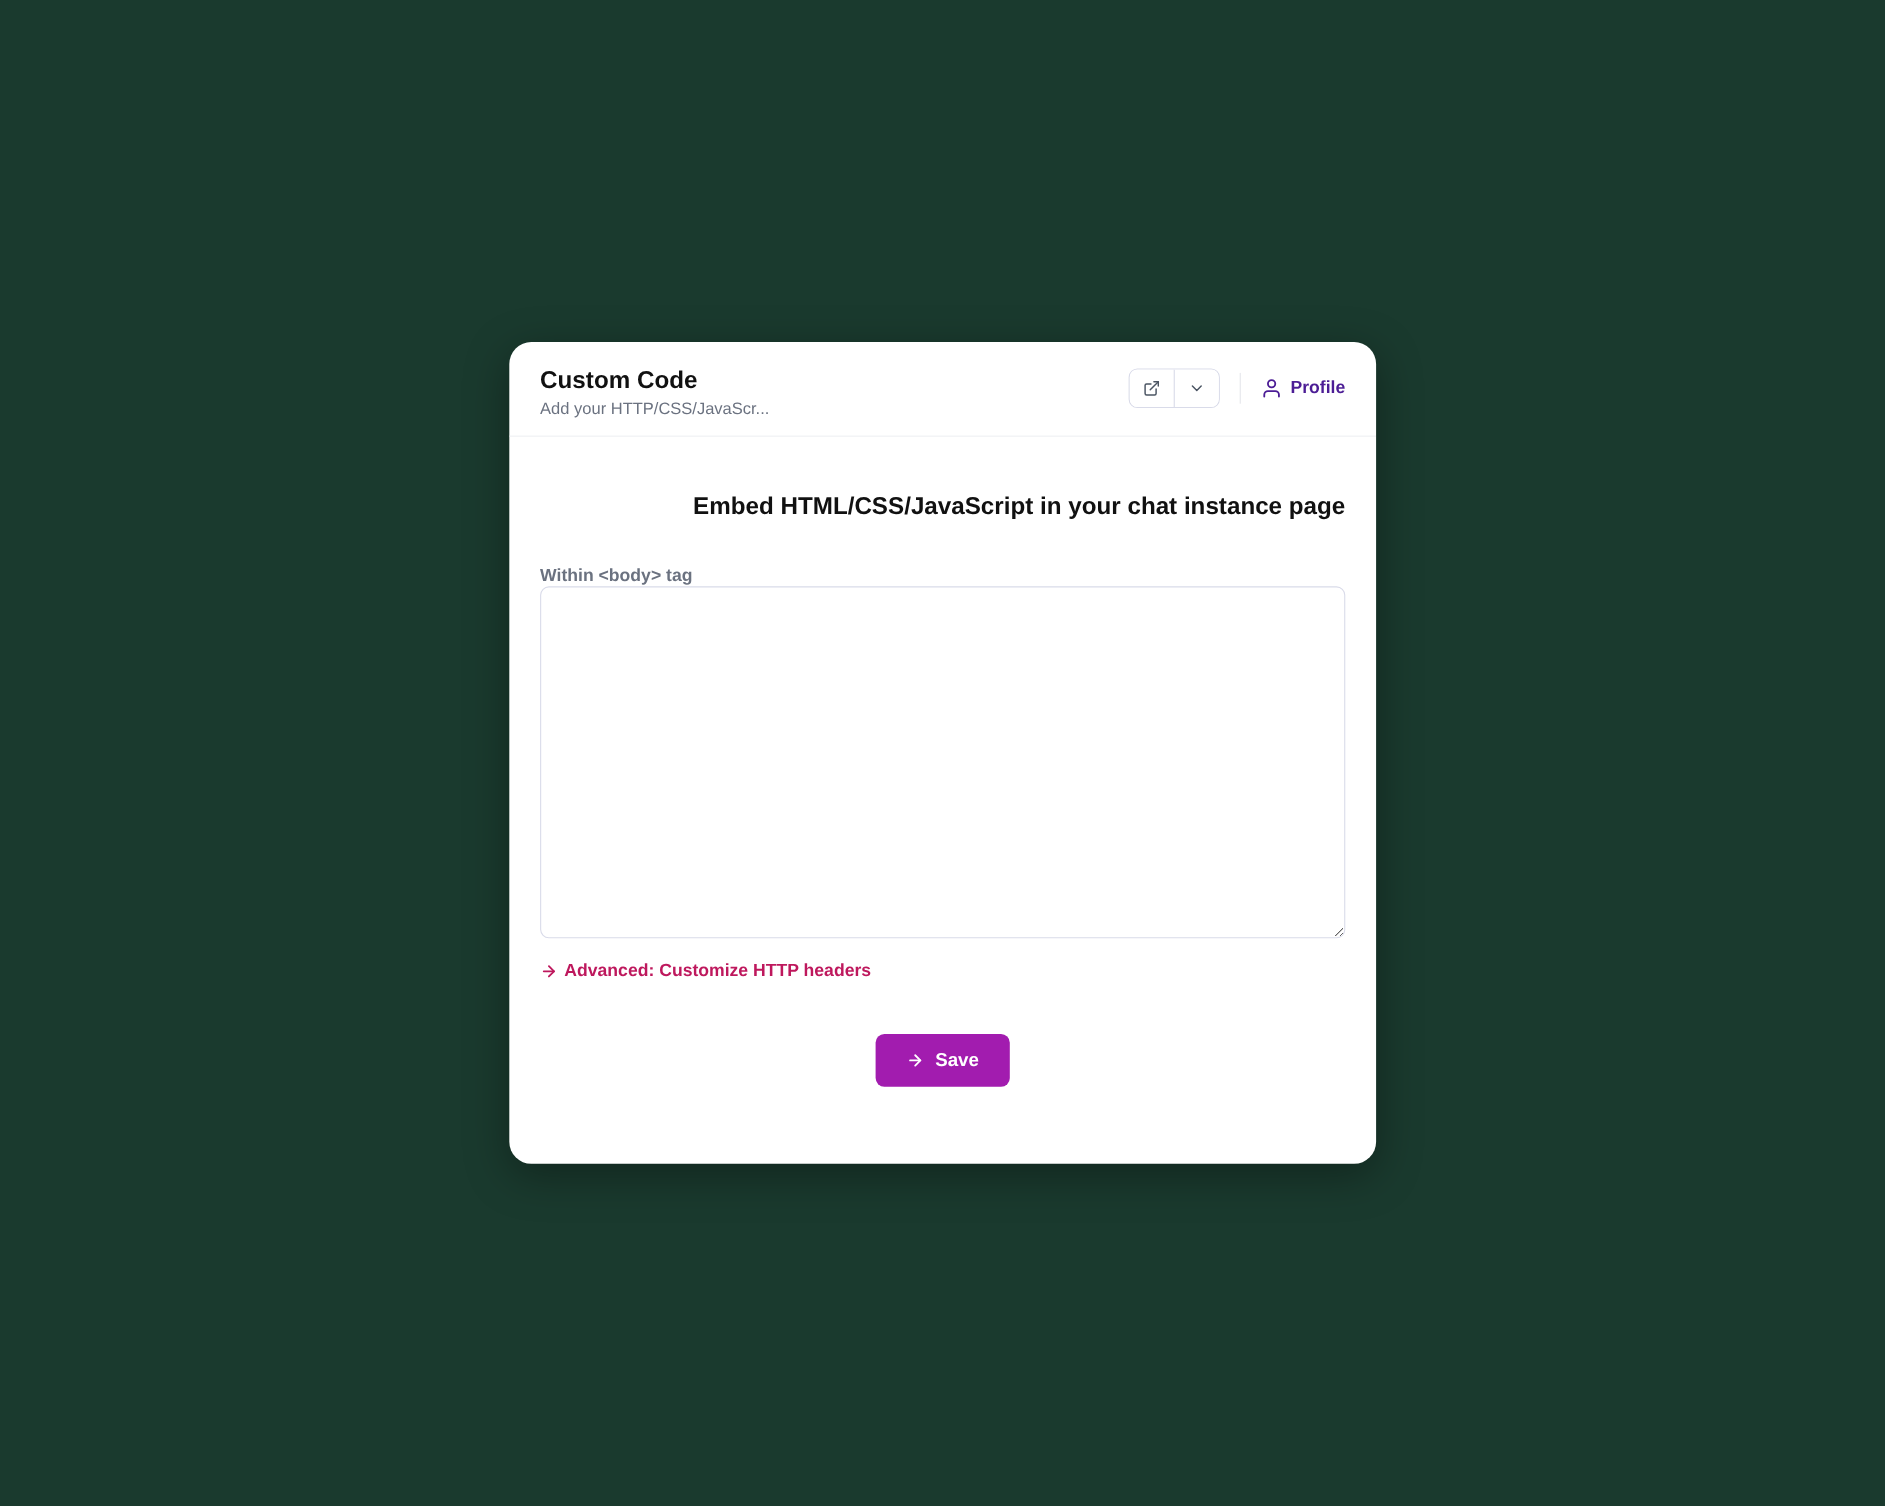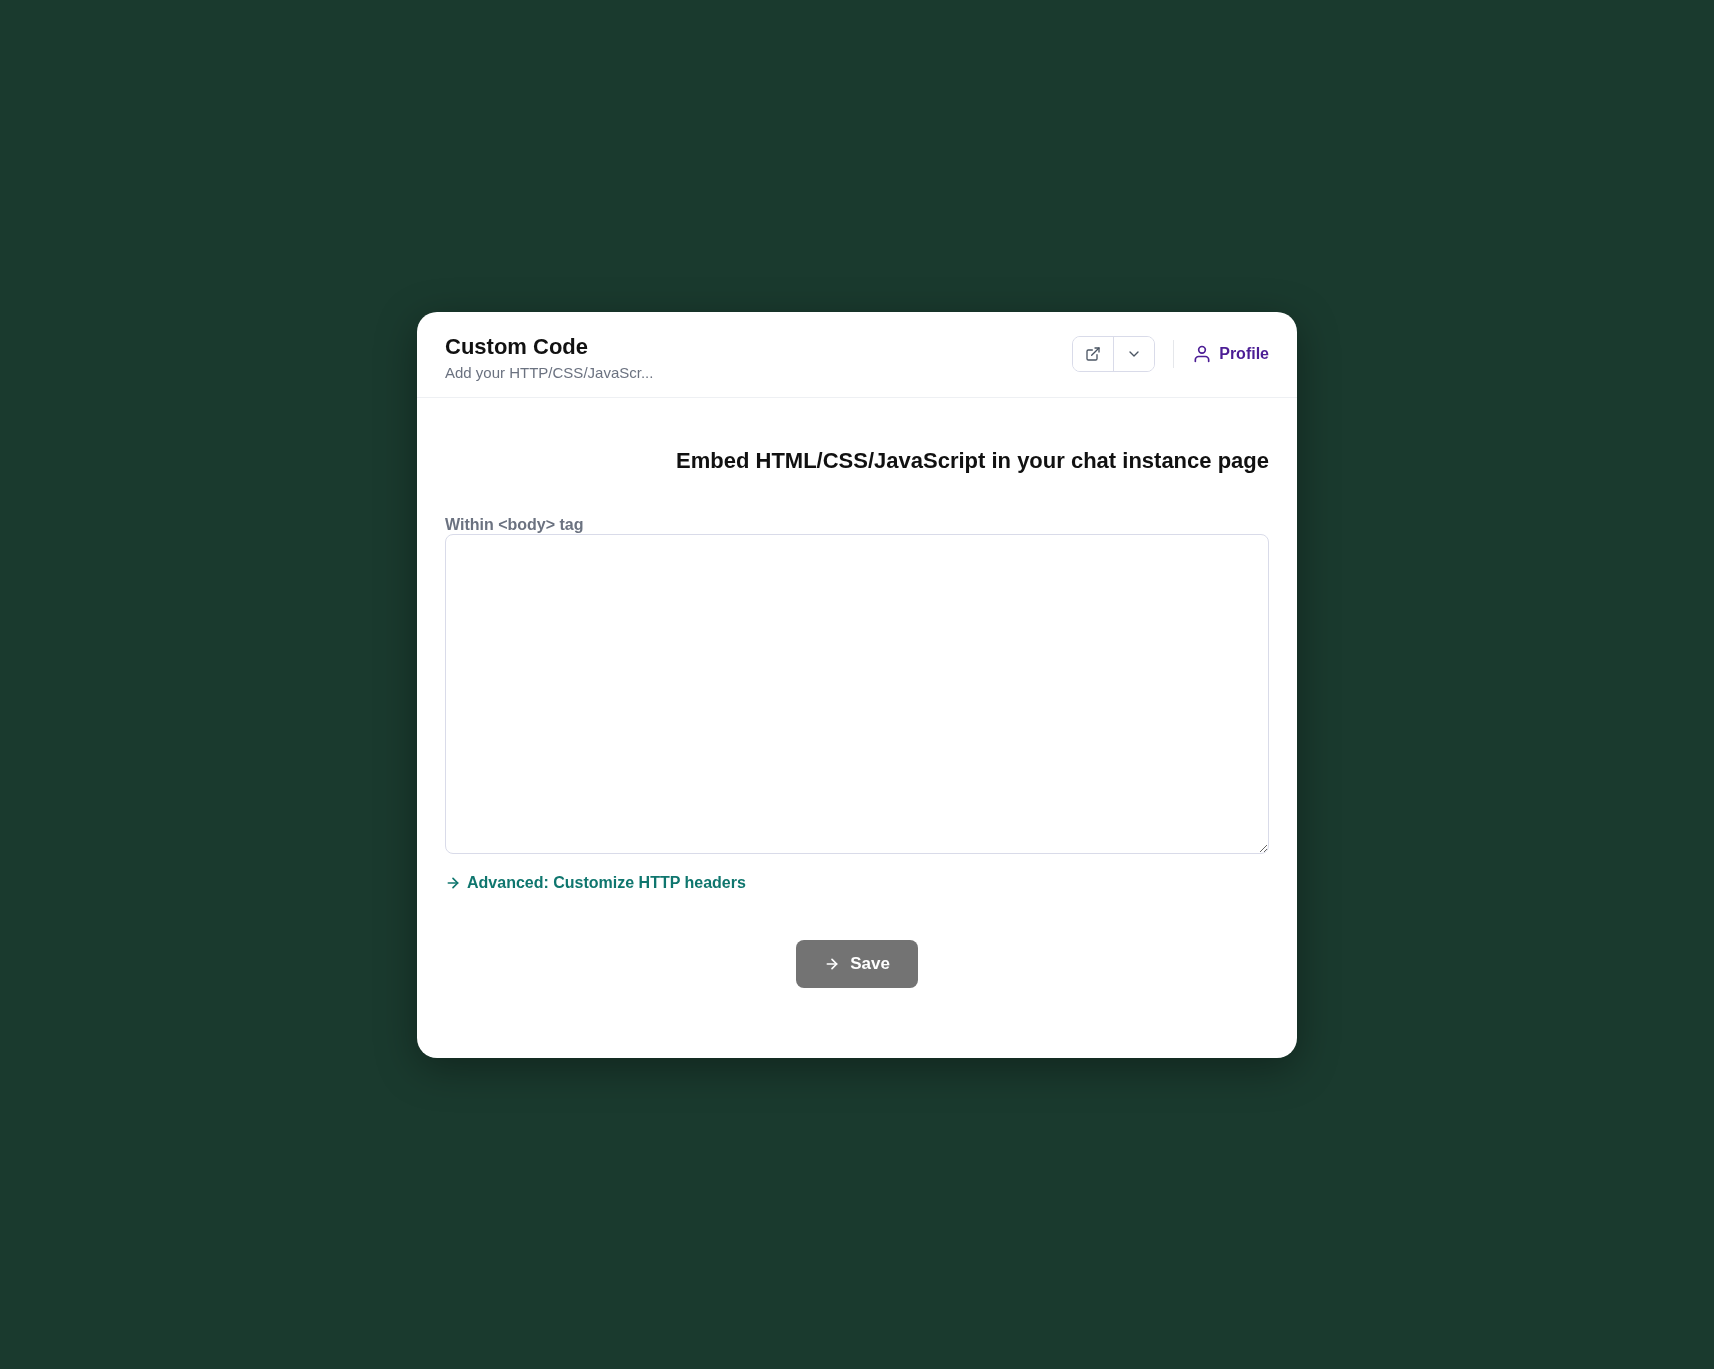--- a/index.html
+++ b/index.html
@@ -8,21 +8,21 @@
       background: #1a3a2e;
       display: flex;
       align-items: center;
       justify-content: center;
       min-height: 100vh;
       padding: 50px;
     }
     .card {
       background: #fff;
       border-radius: 20px;
-      width: 880px;
+      width: 788px;
       box-shadow: 0 10px 40px rgba(0,0,0,0.35);
       overflow: hidden;
     }
     .header {
       display: flex;
       align-items: flex-start;
       justify-content: space-between;
       padding: 22px 28px 16px 28px;
       border-bottom: 1px solid #eef0f3;
     }
@@ -103,31 +103,31 @@
       resize: both;
       outline: none;
     }
     .advanced-link {
       display: flex;
       align-items: center;
       gap: 6px;
       margin-top: 16px;
       font-size: 16px;
       font-weight: 600;
-      color: #0f766e;
+      color: #be185d;
       cursor: pointer;
     }
     .save-row {
       display: flex;
       justify-content: center;
       margin-top: 48px;
       margin-bottom: 30px;
     }
     .save-btn {
-      background: #737373;
+      background: #a21caf;
       color: #fff;
       border: none;
       border-radius: 8px;
       padding: 14px 28px;
       font-size: 17px;
       font-weight: 600;
       display: flex;
       align-items: center;
       gap: 10px;
       cursor: pointer;

